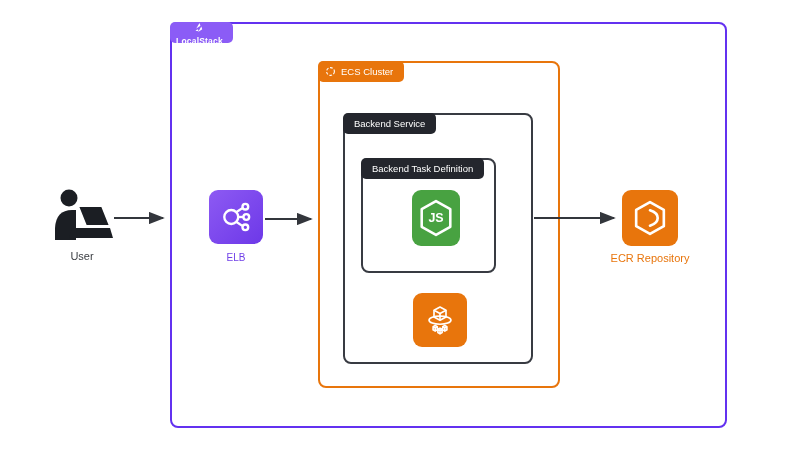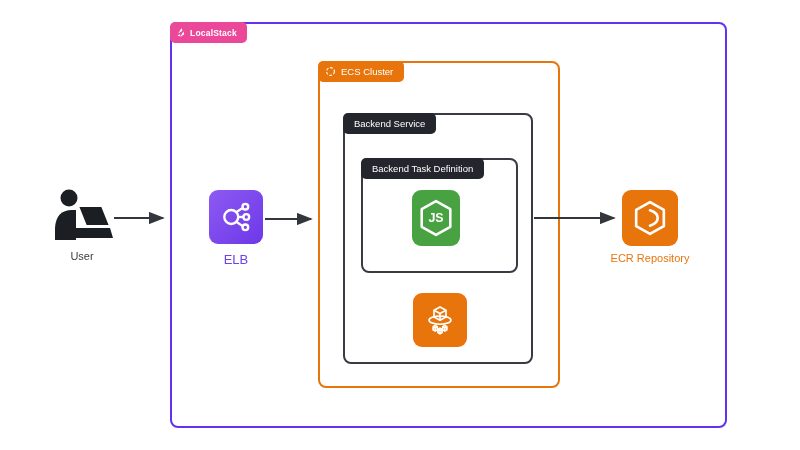--- a/index.html
+++ b/index.html
@@ -4,38 +4,38 @@
 <style>
   html,body{margin:0;padding:0;background:#fff;}
   #canvas{
     position:relative;width:800px;height:450px;background:#ffffff;overflow:hidden;
     font-family:"Liberation Sans", sans-serif;
   }
   .box{position:absolute;box-sizing:border-box;border-radius:8px;background:transparent;}
   .outer-box{left:170px;top:22px;width:557px;height:406px;border:2px solid #6331f0;}
   .ecs-box{left:318px;top:61px;width:242px;height:327px;border:2px solid #e8750c;}
   .svc-box{left:343px;top:113px;width:190px;height:251px;border:2px solid #383b42;}
-  .task-box{left:361px;top:158px;width:157px;height:115px;border:2px solid #383b42;}
+  .task-box{left:361px;top:158px;width:135px;height:115px;border:2px solid #383b42;}
 
   .tab{position:absolute;top:-2px;left:-2px;height:21px;display:flex;align-items:center;
        border-radius:5px;color:#fff;white-space:nowrap;}
-  .tab-localstack{background:#ec4899;padding:0 10px 0 6px;gap:3px;font-size:8.5px;font-weight:700;letter-spacing:.2px;}
+  .tab-localstack{background:#8b5cf6;padding:0 10px 0 6px;gap:3px;font-size:8.5px;font-weight:700;letter-spacing:.2px;flex-direction:column;}
   .tab-ecs{background:#e8750c;padding:0 11px 0 7px;gap:5px;font-size:9.5px;font-weight:500;}
   .tab-dark{background:#24262d;padding:0 11px;font-size:9.5px;font-weight:500;}
 
   .svc-icon{position:absolute;display:flex;align-items:center;justify-content:center;border-radius:9px;}
   .icon-node{left:412px;top:190px;width:48px;height:56px;background:#48a241;}
   .icon-ecs-service{left:413px;top:293px;width:54px;height:54px;background:#e8750c;}
   .icon-elb{left:209px;top:190px;width:54px;height:54px;background:linear-gradient(135deg,#8d5af3,#6d38e8);}
   .icon-ecr{left:622px;top:190px;width:56px;height:56px;background:#e8750c;}
 
   .node-label{position:absolute;text-align:center;}
   .lbl-node{left:361px;top:249px;width:157px;color:#4aa341;font-size:10.5px;}
   .lbl-user{left:50px;top:250px;width:64px;color:#3a3d42;font-size:11px;}
-  .lbl-elb{left:209px;top:252px;width:54px;color:#7040e8;font-size:13px;}
+  .lbl-elb{left:209px;top:252px;width:54px;color:#7040e8;font-size:10px;}
   .lbl-ecr{left:592px;top:252px;width:116px;color:#e8750c;font-size:11px;}
 
   .user-figure{position:absolute;left:52px;top:188px;width:62px;height:54px;}
   .arrows{position:absolute;left:0;top:0;pointer-events:none;}
 </style>
 </head>
 <body>
 
 <div id="canvas">
 

